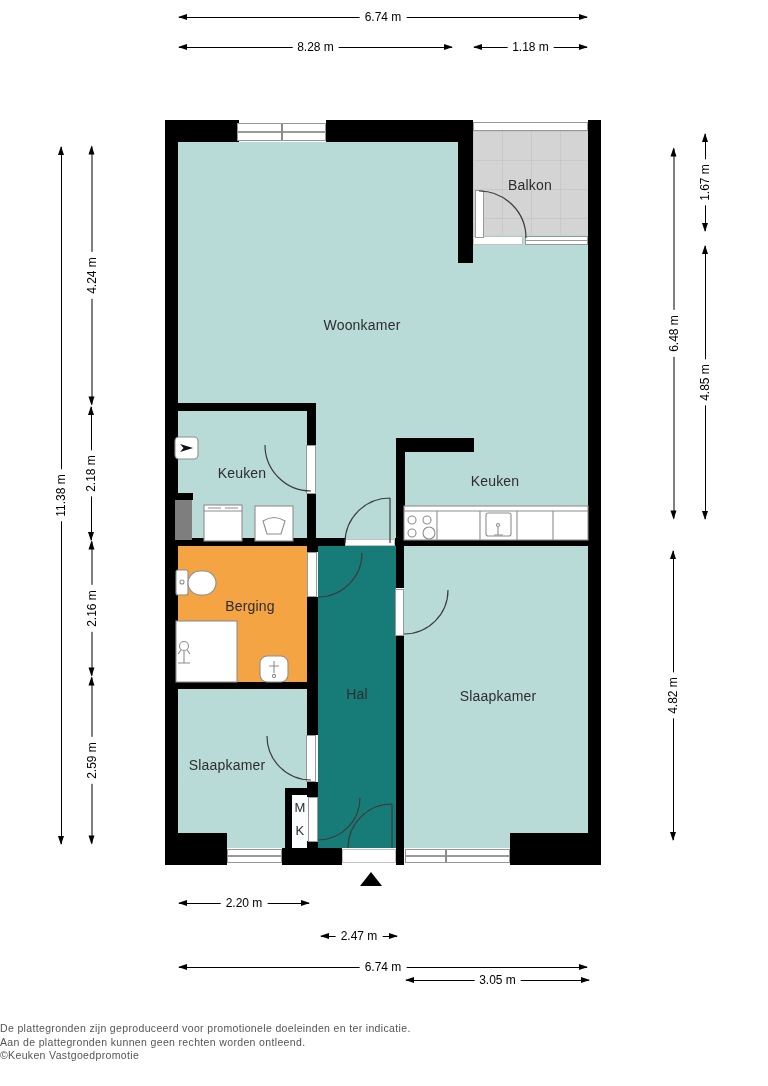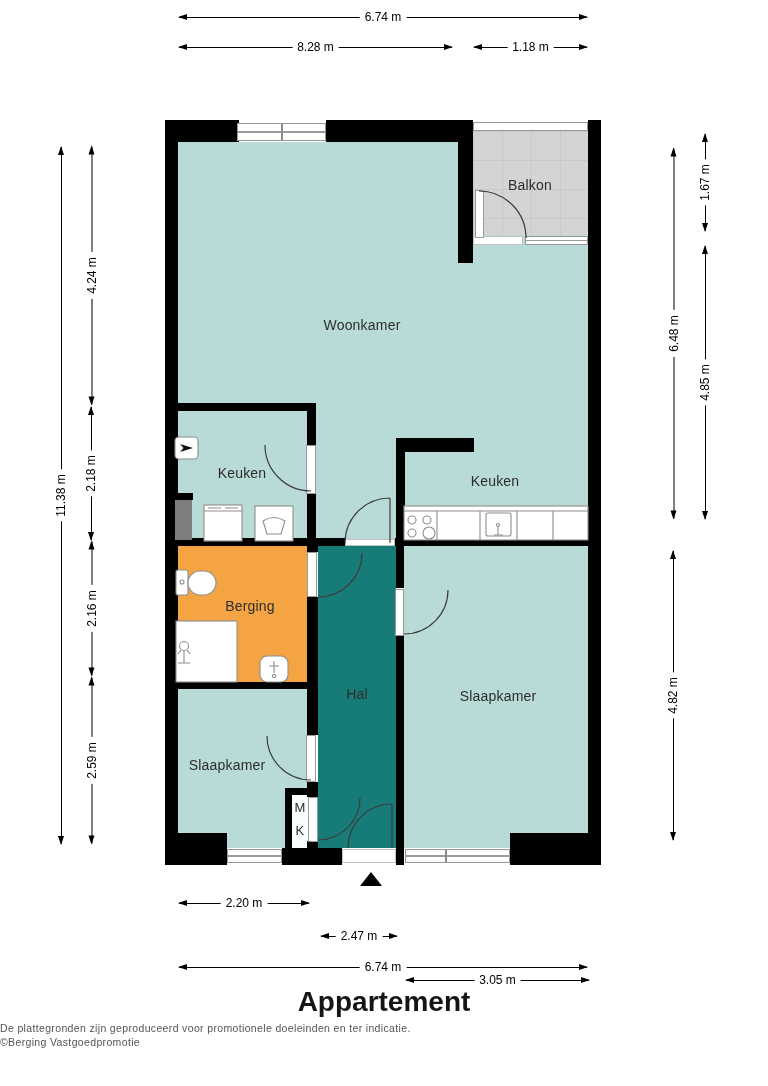--- a/index.html
+++ b/index.html
@@ -263,19 +263,19 @@
       <div class="ah r"></div>
     <span class="lbl">3.05 m</span>
   </div>
   <div class="dim" style="left:178px;top:962px;width:410px;">
     <div class="line"></div>
       <div class="ah l"></div>
       <div class="ah r"></div>
     <span class="lbl">6.74 m</span>
   </div>
 
-  <div class="title">Appartement</div>
   <div class="foot">
     <div>De plattegronden zijn geproduceerd voor promotionele doeleinden en ter indicatie.</div>
-    <div>©Berging Vastgoedpromotie</div>
+    <div>Aan de plattegronden kunnen geen rechten worden ontleend.</div>
+    <div>©Keuken Vastgoedpromotie</div>
   </div>
 
 </div>
 
 </body></html>

